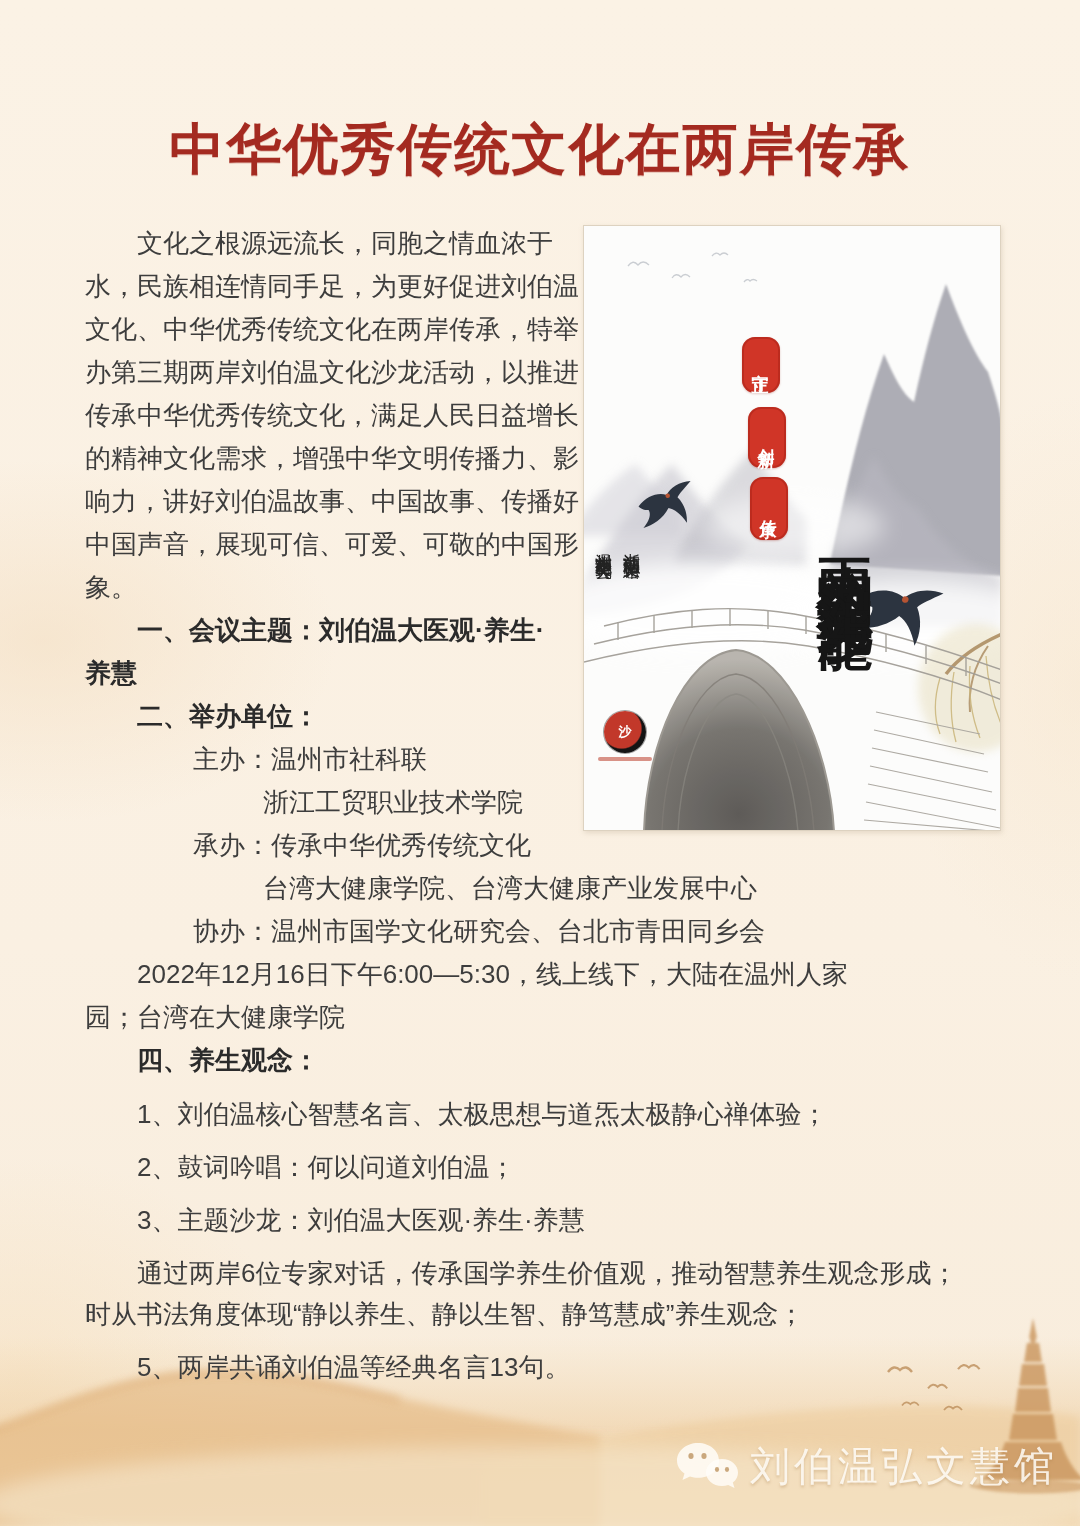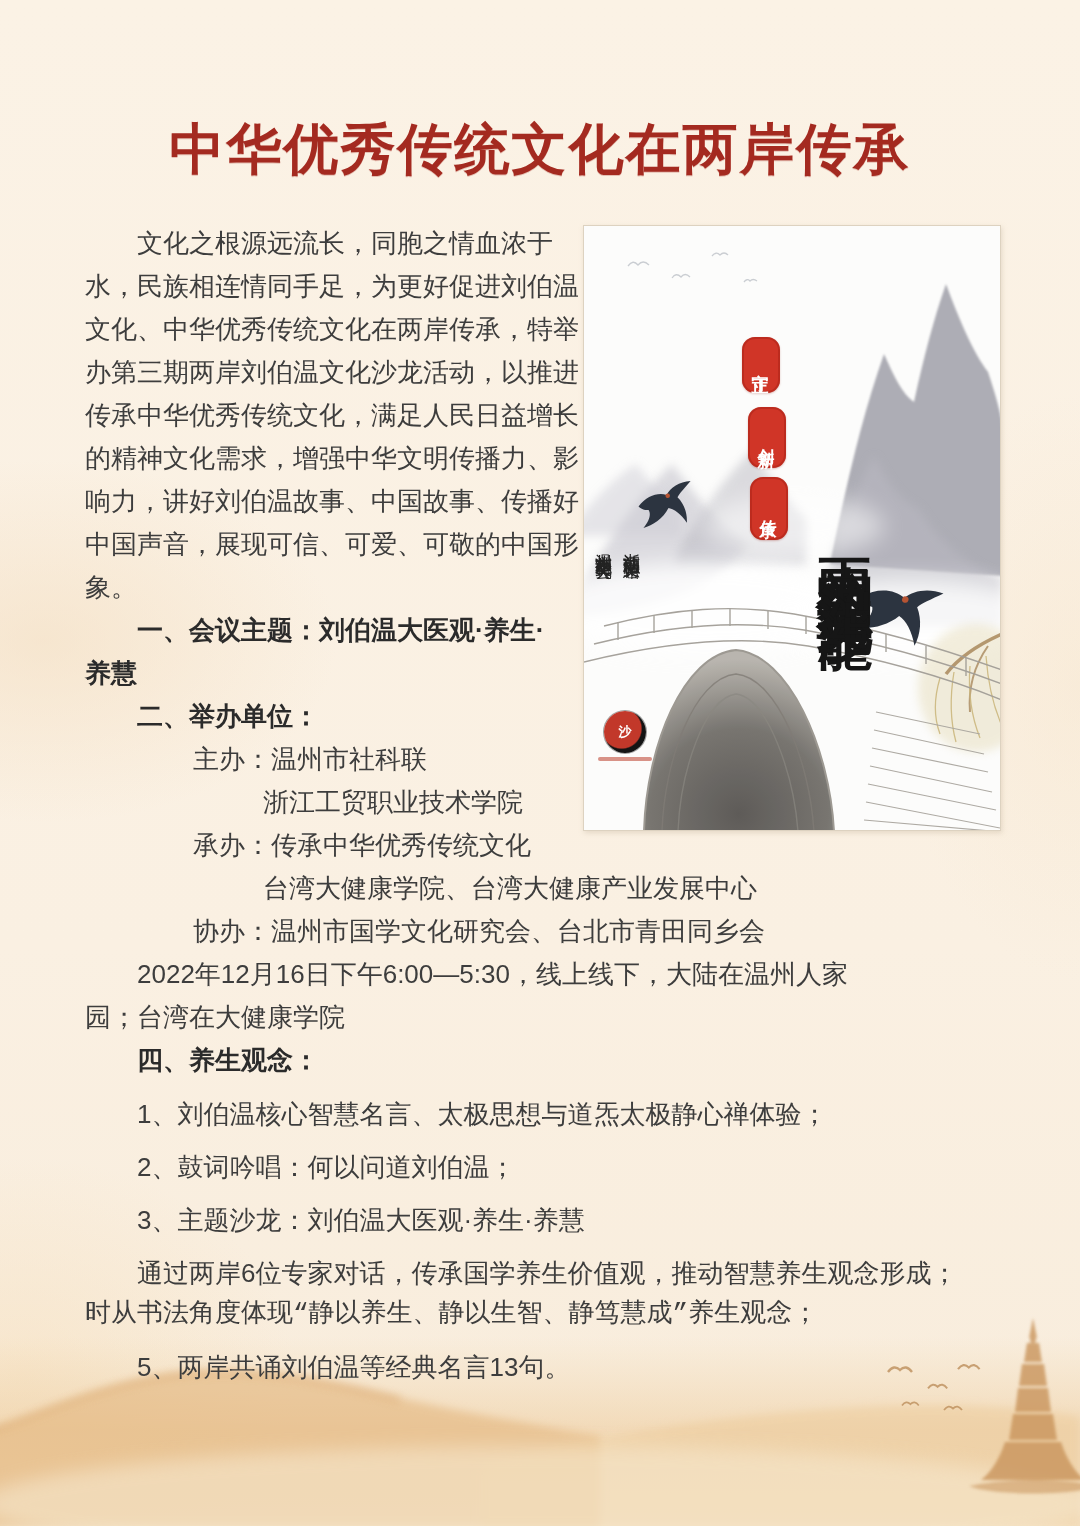--- a/index.html
+++ b/index.html
@@ -23,21 +23,21 @@
   
   .article{position:absolute;left:85px;top:222px;right:0;z-index:2;
     font-size:26px;color:#3d3d3d;}
   .ln{line-height:43px;white-space:nowrap;}
   .indent{padding-left:52px;}
   .sub{padding-left:108px;}
   .sub2{padding-left:178px;}
   .bold-indent{padding-left:52px;font-weight:700;color:#2b2b2b;}
   .bold-flush{font-weight:700;color:#2b2b2b;}
   .tight-indent{padding-left:52px;line-height:41px;margin-top:12px;}
-  .tight-flush{line-height:41px;font-family:Liberation Mono, monospace;}
+  .tight-flush{line-height:41px;}
   
   .poster{
     position:absolute;left:583px;top:225px;width:418px;height:606px;z-index:3;
     background:#fcfcfb;border:1px solid #ddd2c0;box-sizing:border-box;
     box-shadow:1px 2px 5px rgba(190,172,145,.35);
     overflow:hidden;
   }
   .poster-art{position:absolute;left:0;top:0;}
   .poster-title{
     position:absolute;left:222px;top:30px;height:578px;width:80px;
@@ -263,14 +263,29 @@
 
     <g stroke="#bd8f5c" stroke-width="2.4" fill="none" opacity="0.8">
       <path d="M0,8 Q6,0 12,6 Q18,0 24,8" transform="translate(888,98)"></path>
       <path d="M0,8 Q6,0 12,6 Q18,0 24,8" transform="translate(928,116) scale(0.8)"></path>
       <path d="M0,8 Q6,0 12,6 Q18,0 24,8" transform="translate(958,96) scale(0.9)"></path>
       <path d="M0,8 Q6,0 12,6 Q18,0 24,8" transform="translate(902,134) scale(0.7)"></path>
       <path d="M0,8 Q6,0 12,6 Q18,0 24,8" transform="translate(944,138) scale(0.75)"></path>
     </g>
   </svg>
 
+  <div class="watermark">
+    <svg width="62" height="52" viewBox="0 0 62 52">
+      <g fill="rgba(255,253,248,0.85)">
+        <path d="M22,2 C10,2 1,10 1,19.5 C1,25 4,29.5 8.5,32.5 L6.5,39 L14,35.5 C16.5,36.3 19.2,36.8 22,36.8 C34,36.8 43,29 43,19.5 C43,10 34,2 22,2 Z"></path>
+        <path d="M46,18 C37,18 30,24 30,31.5 C30,39 37,45 46,45 C48.2,45 50.3,44.6 52.2,44 L58.5,47 L56.8,41.5 C60.4,39 62,35.4 62,31.5 C62,24 55,18 46,18 Z"></path>
+      </g>
+      <g fill="rgba(196,158,112,0.9)">
+        <ellipse cx="15" cy="15" rx="2.6" ry="3"></ellipse>
+        <ellipse cx="28" cy="15" rx="2.6" ry="3"></ellipse>
+        <ellipse cx="41" cy="28.5" rx="2.1" ry="2.4"></ellipse>
+        <ellipse cx="51" cy="28.5" rx="2.1" ry="2.4"></ellipse>
+      </g>
+    </svg>
+    <span class="wm-label">刘伯温弘文慧馆</span>
+  </div>
 
 </div>
 
 </body></html>

